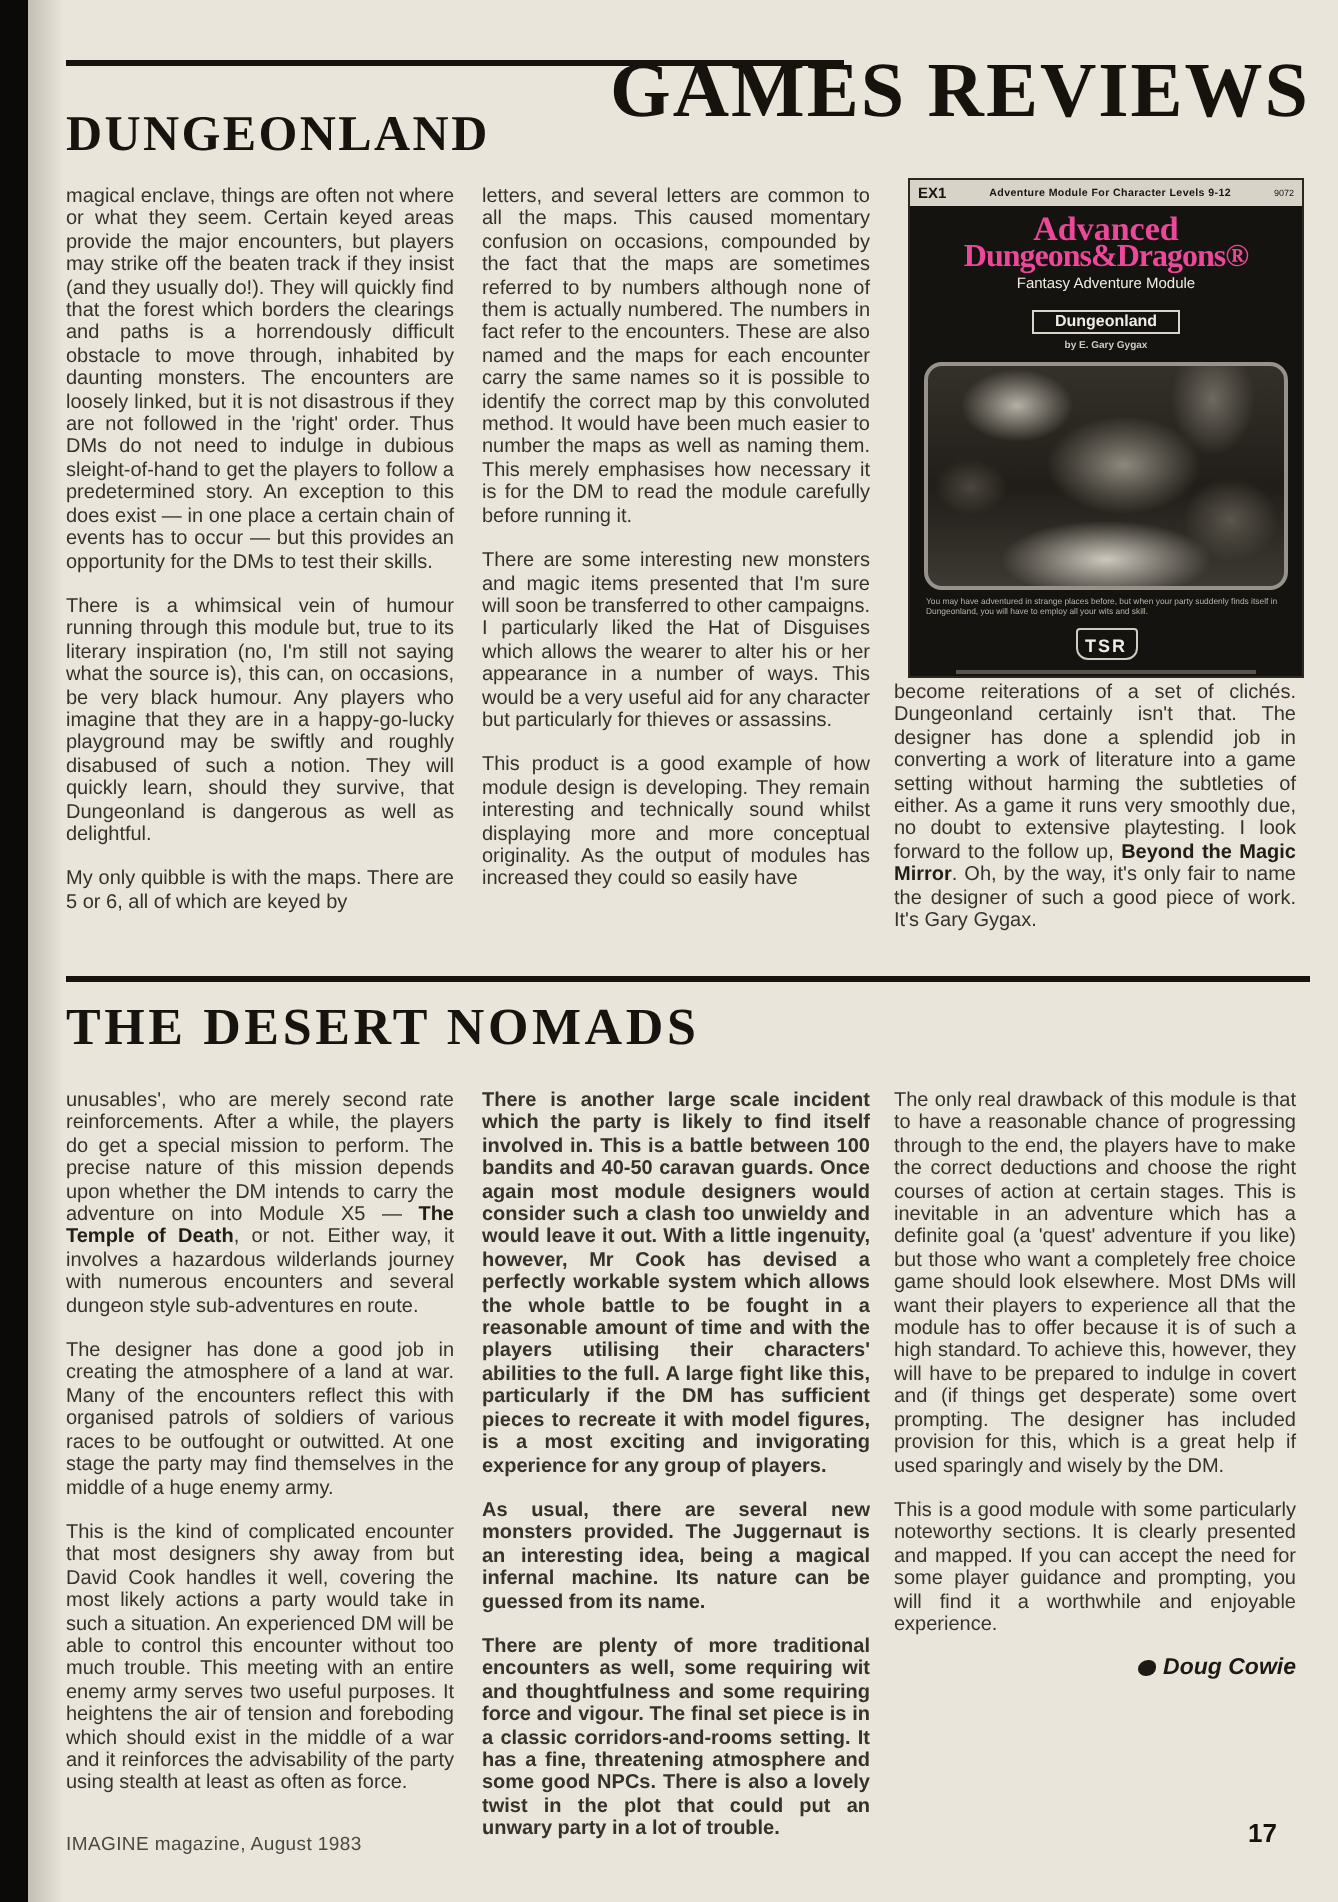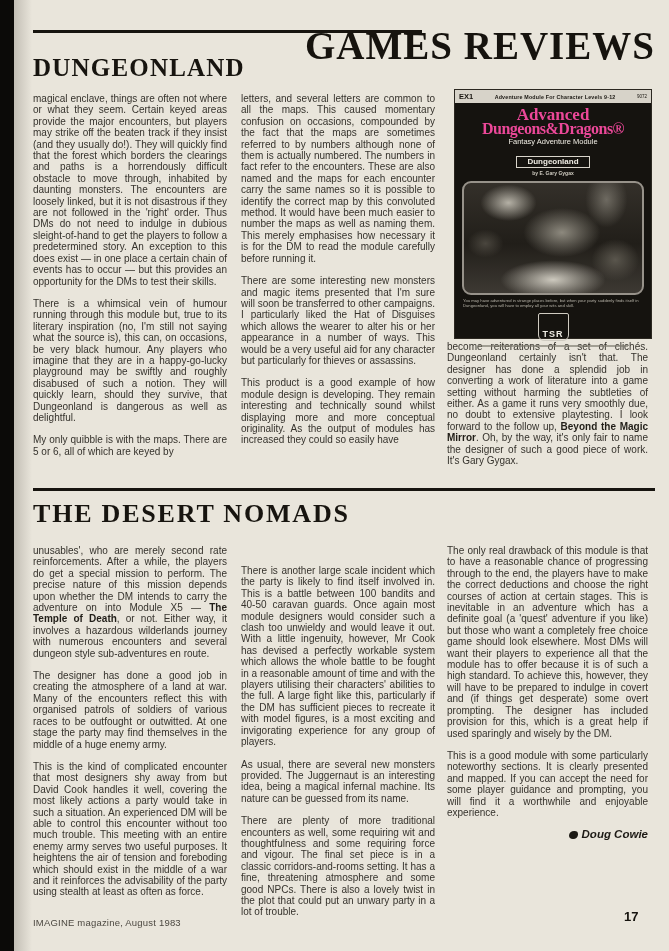--- a/index.html
+++ b/index.html
@@ -32,21 +32,21 @@
   .col {
     position:absolute; width:194px;
     font-size:10px; line-height:11.4px; color:#35322c; text-align:justify;
   }
   .col p { margin:0 0 11px 0; }
   .col b { color:#211e18; }
   .col-a { left:33px;  top:93px;  }
   .col-b { left:241px; top:93px;  }
   .col-c { left:447px; top:341px; width:201px; }
   .col-d { left:33px;  top:545px; }
-  .col-e { left:241px; top:565px; }
+  .col-e { left:241px; top:545px;font-weight:bold; }
   .col-f { left:447px; top:545px; width:201px; }
 
   
   .cover {
     position:absolute; left:455px; top:90px; width:196px; height:248px;
     background:#15130f; z-index:2; box-shadow:0 0 0 1px #2c2821;
   }
   .cover-topbar {
     display:flex; align-items:center; height:13px; background:#d7d3c9;
     color:#181510; padding:0 4px; gap:9px; box-sizing:border-box;
@@ -75,21 +75,21 @@
       radial-gradient(55px 35px at 55% 45%, #8d897e 0%, rgba(141,137,126,0) 70%),
       radial-gradient(26px 20px at 12% 55%, #4a463e 0%, rgba(74,70,62,0) 70%),
       radial-gradient(70px 26px at 50% 88%, #cdc9be 0%, rgba(205,201,190,0) 75%),
       radial-gradient(34px 30px at 85% 70%, #5a564d 0%, rgba(90,86,77,0) 70%),
       linear-gradient(180deg, #34302a 0%, #211e19 55%, #3d3933 100%);
   }
   .cover-caption { margin:3px 8px 0; color:#b6b2a7; font-size:4.2px; line-height:5.2px; }
   .tsr { margin-top:5px; text-align:center; }
   .tsr span {
     display:inline-block; color:#efece3; font-weight:bold; font-size:9px; line-height:11px;
-    letter-spacing:1px; border:1px solid #cfcbc1; padding:15px 4px 0;
+    letter-spacing:1px; border:1px solid #cfcbc1; padding:3px 4px 0;
     border-radius:2px 2px 6px 6px;
   }
   .cover-smallprint { margin:4px auto 0; width:150px; height:2px; background:#7d796f; opacity:.65; }
 
   .divider { position:absolute; left:33px; top:488px; width:622px; height:2.5px; background:#17140f; }
 
   .byline { text-align:right; margin-top:1px; font-style:italic; font-weight:bold; font-size:11.5px; color:#1d1a15; }
   .imp {
     display:inline-block; width:9px; height:8px; background:#1d1a15;
     border-radius:60% 40% 55% 45%; margin-right:4px; vertical-align:-1px;

